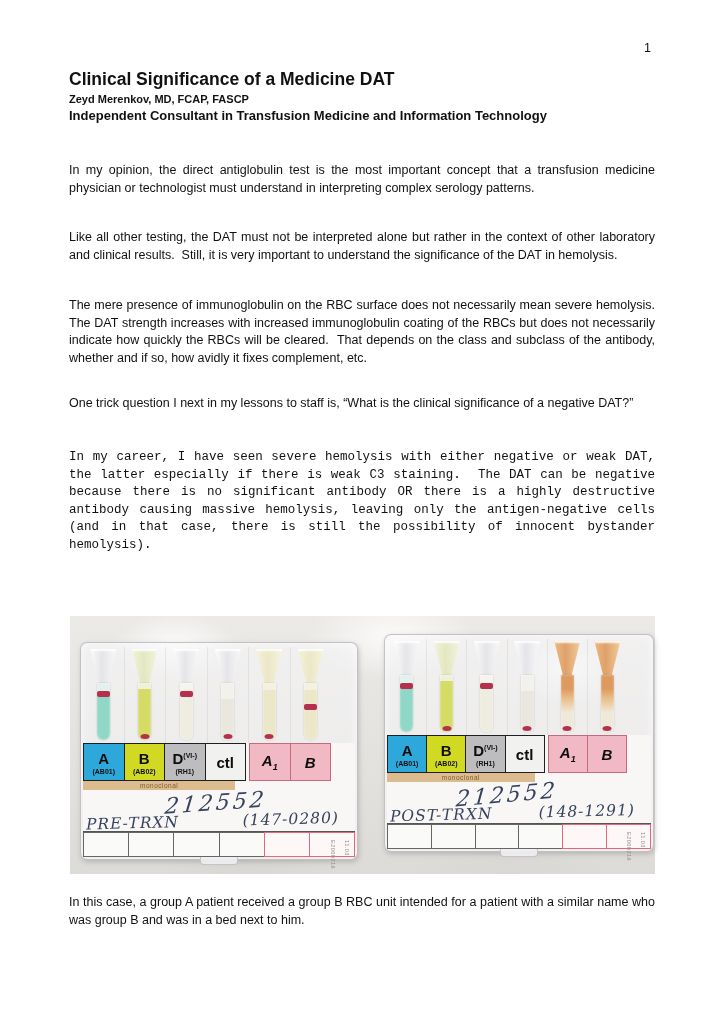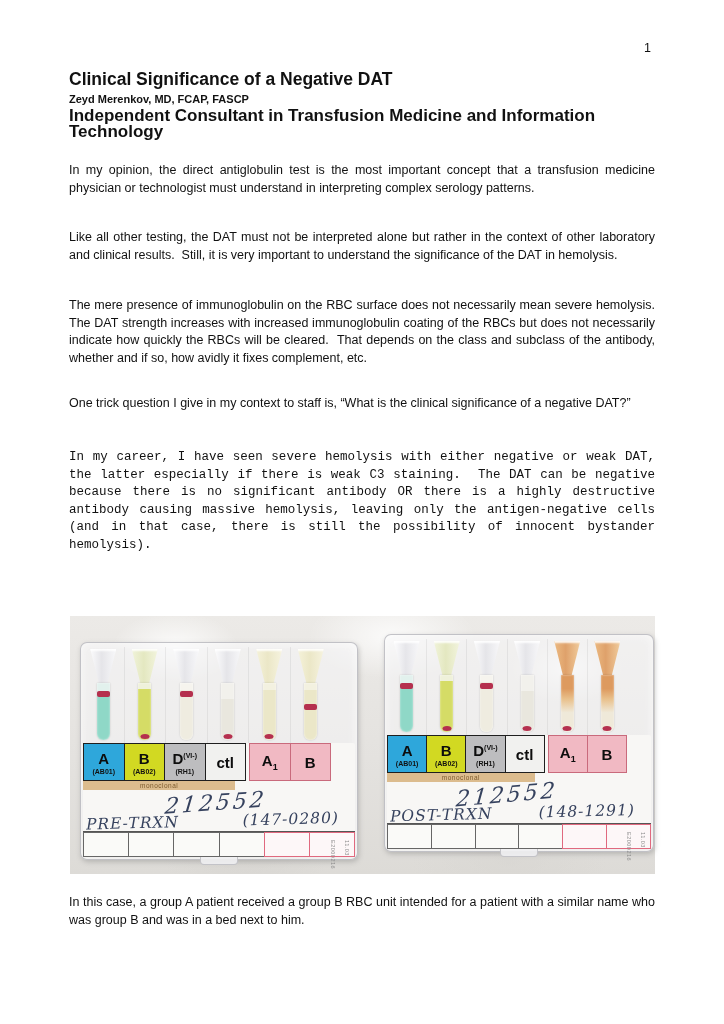--- a/index.html
+++ b/index.html
@@ -5,21 +5,21 @@
   * { margin:0; padding:0; box-sizing:border-box; }
   html,body { background:#ffffff; }
   .page {
     position:relative; width:724px; height:1024px; background:#ffffff;
     font-family:"Liberation Sans", sans-serif; color:#111; overflow:hidden;
   }
   .abs { position:absolute; left:69px; width:586px; }
   .page-number { position:absolute; top:41px; left:644px; width:20px; font-size:12.5px; color:#111; }
   .doc-title { top:69px; font-size:17.5px; line-height:20px; font-weight:bold; }
   .doc-author { top:91px; font-size:11px; line-height:16px; font-weight:bold; }
-  .doc-affiliation { top:108px; font-size:17px; line-height:16px; font-weight:bold; }
+  .doc-affiliation { top:108px; font-size:13px; line-height:16px; font-weight:bold; }
   .para {
     font-size:12.5px; line-height:17.5px; text-align:justify;
     white-space:pre-wrap; color:#111;
   }
   .p1 { top:162px; } .p2 { top:229px; } .p3 { top:297px; } .p4 { top:395px; }
   .p5 { top:449px;font-family:Liberation Mono, monospace; } .p6 { top:546px; } .p7 { top:894px; }
 
   
   .photo {
     position:absolute; left:70px; top:616px; width:585px; height:258px;
@@ -83,21 +83,21 @@
   }
   .lbl:first-child { margin-left:0; }
   .lbl .main { font-size:15px; font-weight:bold; color:#0d0d0d; }
   .lbl .main sup { font-size:7px; font-weight:bold; vertical-align:super; }
   .lbl .main sub { font-size:9px; font-weight:bold; vertical-align:sub; }
   .lbl .subline { font-size:7px; font-weight:bold; margin-top:2px; color:#111; }
   .lbl-a   { background:#2ea7db; }
   .lbl-b   { background:#d2d922; }
   .lbl-d   { background:#bdbdbf; }
   .lbl-ctl { background:#f1f1ef;text-align:center; }
-  .lbl-pink{ background:#f1b9c3; border-color:#c96a7c; }
+  .lbl-pink{ background:#f1b9c3; border-color:#c96a7c;font-style:italic; }
   .lbl-gap { margin-left:3px !important; }
   .mono-band {
     height:9px; width:56%; background:#dcbc8e; display:flex; align-items:center; justify-content:center;
   }
   .mono-band span { font-size:6.5px; color:#7c5a2d; letter-spacing:.5px; }
   .writing { position:relative; flex:1; }
   .hw { font-family:"DejaVu Serif", serif; font-style:italic; color:#36425e; }
   .hw-id {
     position:absolute; top:0px; left:30%; font-size:22px; letter-spacing:3px;
     transform:rotate(-4deg) skewX(-10deg);
@@ -116,28 +116,28 @@
   .cell:first-child { margin-left:0; }
   .cell-pink { border-color:#e0697f; background:#fdf7f8; }
 </style>
 </head>
 <body>
 
 <div class="page">
 
   <div class="page-number">1</div>
 
-  <div class="abs doc-title">Clinical Significance of a Negative DAT</div>
+  <div class="abs doc-title">Clinical Significance of a Medicine DAT</div>
   <div class="abs doc-author">Zeyd Merenkov, MD, FCAP, FASCP</div>
   <div class="abs doc-affiliation">Independent Consultant in Transfusion Medicine and Information Technology</div>
 
   <div class="abs para p2">Like all other testing, the DAT must not be interpreted alone but rather in the context of other laboratory and clinical results.  Still, it is very important to understand the significance of the DAT in hemolysis.</div>
   <div class="abs para p1">In my opinion, the direct antiglobulin test is the most important concept that a transfusion medicine physician or technologist must understand in interpreting complex serology patterns.</div>
   <div class="abs para p3">The mere presence of immunoglobulin on the RBC surface does not necessarily mean severe hemolysis.  The DAT strength increases with increased immunoglobulin coating of the RBCs but does not necessarily indicate how quickly the RBCs will be cleared.  That depends on the class and subclass of the antibody, whether and if so, how avidly it fixes complement, etc.</div>
-  <div class="abs para p4">One trick question I give in my context to staff is, “What is the clinical significance of a negative DAT?”</div>
+  <div class="abs para p4">One trick question I next in my lessons to staff is, “What is the clinical significance of a negative DAT?”</div>
   <div class="abs para p5">In my career, I have seen severe hemolysis with either negative or weak DAT, the latter especially if there is weak C3 staining.  The DAT can be negative because there is no significant antibody OR there is a highly destructive antibody causing massive hemolysis, leaving only the antigen-negative cells (and in that case, there is still the possibility of innocent bystander hemolysis).</div>
 
   <div class="photo">
 
     <div class="card card-pre">
       <div class="tubes">
         <div class="tube-cell">
           <div class="funnel"></div>
           <div class="col gel-teal">
               <div class="band"></div>

